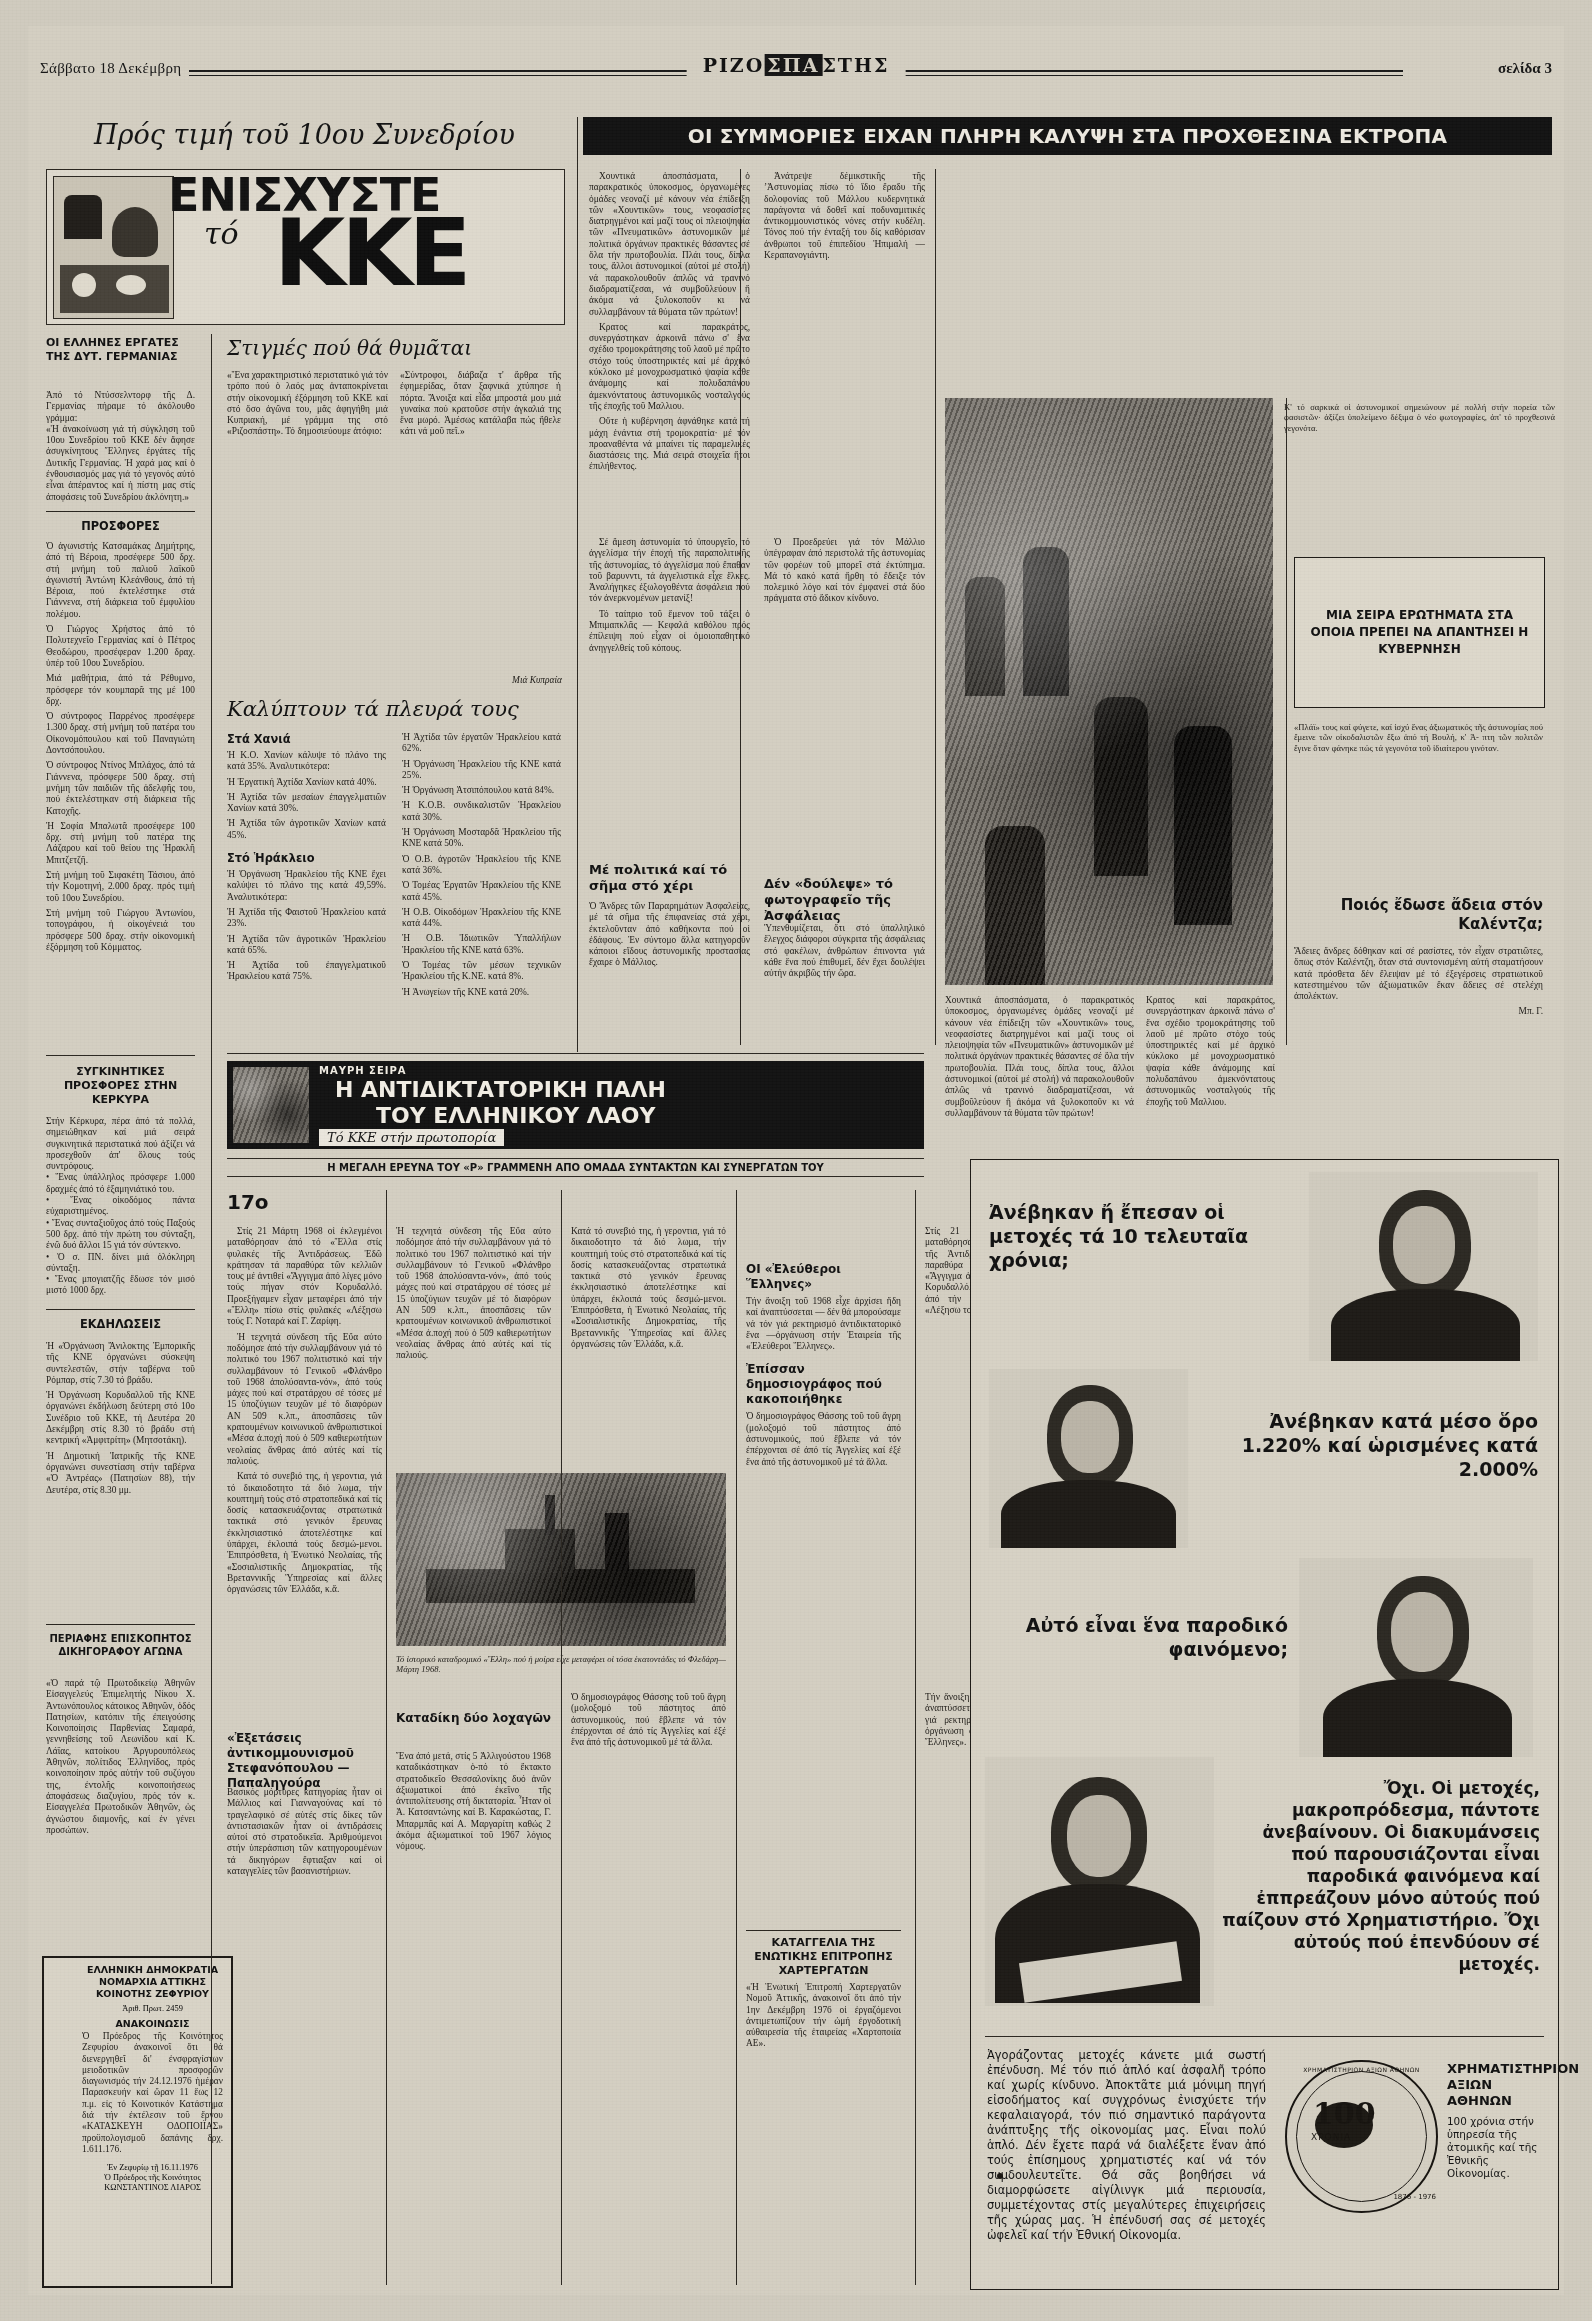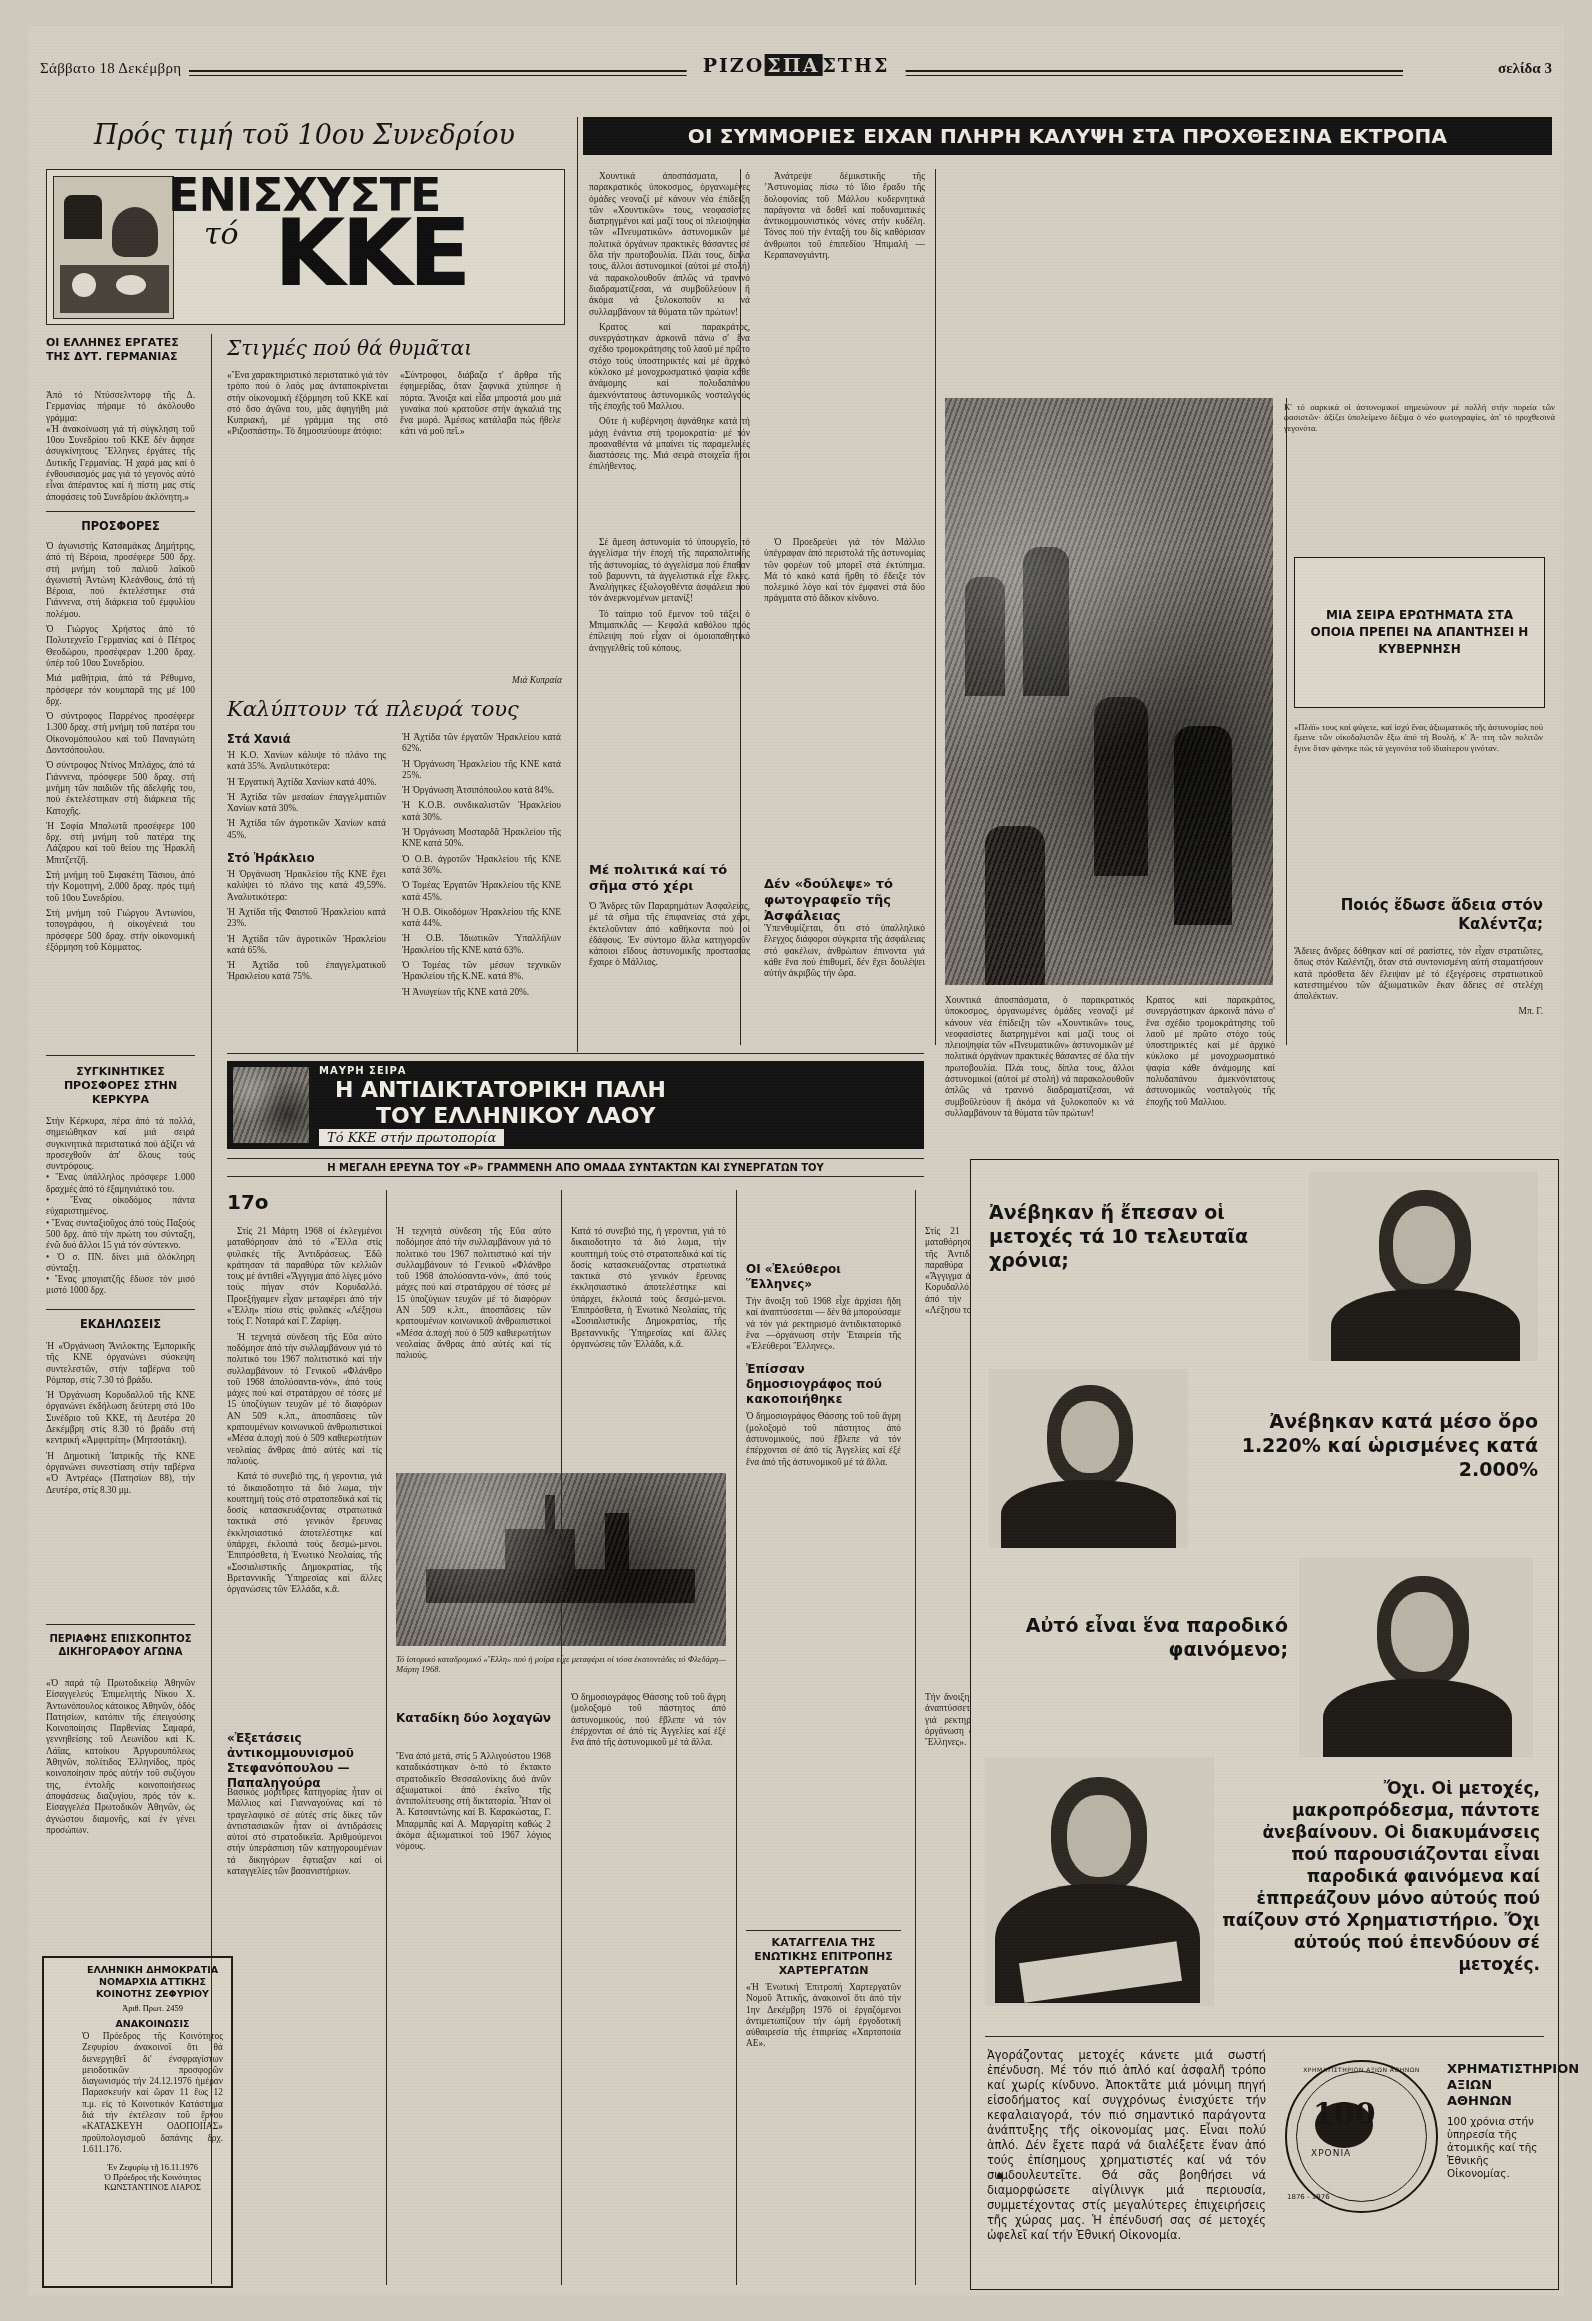--- a/index.html
+++ b/index.html
@@ -351,22 +351,22 @@
 
     <div class="hline" style="left:14px;top:876px;width:559px;"></div>
     <div class="ad-foot" style="position:absolute;left:16px;top:888px;width:279px;text-align:justify;font-size:11.4px;line-height:15px;">Ἀγοράζοντας μετοχές κάνετε μιά σωστή ἐπένδυση. Μέ τόν πιό ἁπλό καί ἀσφαλῆ τρόπο καί χωρίς κίνδυνο. Ἀποκτᾶτε μιά μόνιμη πηγή εἰσοδήματος καί συγχρόνως ἐνισχύετε τήν κεφαλαιαγορά, τόν πιό σημαντικό παράγοντα ἀνάπτυξης τῆς οἰκονομίας μας. Εἶναι πολύ ἁπλό. Δέν ἔχετε παρά νά διαλέξετε ἕναν ἀπό τούς ἐπίσημους χρηματιστές καί νά τόν συμδουλευτεῖτε. Θά σᾶς βοηθήσει νά διαμορφώσετε αἰγίλινγκ μιά περιουσία, συμμετέχοντας στίς μεγαλύτερες ἐπιχειρήσεις τῆς χώρας μας. Ἡ ἐπένδυσή σας σέ μετοχές ὠφελεῖ καί τήν Ἐθνική Οἰκονομία.</div>
 
     <div class="logo100" style="position:absolute;left:26px;top:1013px;width:0;height:0;"></div>
 
     <div class="seal" style="position:absolute;left:314px;top:900px;width:149px;height:149px;">
       <div style="position:absolute;inset:9px;border-radius:50%;border:1px solid #16130f;"></div>
       <div style="position:absolute;left:28px;top:40px;width:58px;height:46px;border-radius:50%;background:#1b1813;"></div>
       <div style="position:absolute;left:26px;top:34px;font-family:'DejaVu Serif',serif;font-weight:bold;font-size:30px;color:#16130f;">100</div>
-      <div style="position:absolute;left:24px;top:86px;font-family:'DejaVu Sans',sans-serif;font-size:9px;color:#16130f;letter-spacing:1px;">ΧΡΟΝΙΑ</div>
-      <div style="position:absolute;left:0;right:0;bottom:10px;text-align:left;font-size:7px;font-family:'DejaVu Sans',sans-serif;color:#16130f;">1876 - 1976</div>
+      <div style="position:absolute;left:24px;top:70px;font-family:'DejaVu Sans',sans-serif;font-size:9px;color:#16130f;letter-spacing:1px;">ΧΡΟΝΙΑ</div>
+      <div style="position:absolute;left:0;right:0;bottom:10px;text-align:right;font-size:7px;font-family:'DejaVu Sans',sans-serif;color:#16130f;">1876 - 1976</div>
       <div style="position:absolute;left:0;right:0;top:4px;text-align:center;font-size:6px;font-family:'DejaVu Sans',sans-serif;color:#16130f;letter-spacing:0.5px;">ΧΡΗΜΑΤΙΣΤΗΡΙΟΝ ΑΞΙΩΝ ΑΘΗΝΩΝ</div>
     </div>
 
     <div class="adtext" style="position:absolute;left:486px;top:915px;width:0;"></div>
     <div style="position:absolute;left:476px;top:910px;width:0;"></div>
     <div class="adtext" style="position:absolute;left:478px;top:913px;width:0;"></div>
 
     <div style="position:absolute;left:478px;top:907px;width:0;height:0;"></div>
     <div class="adtext" style="position:absolute;left:480px;top:905px;width:0;"></div>
 

